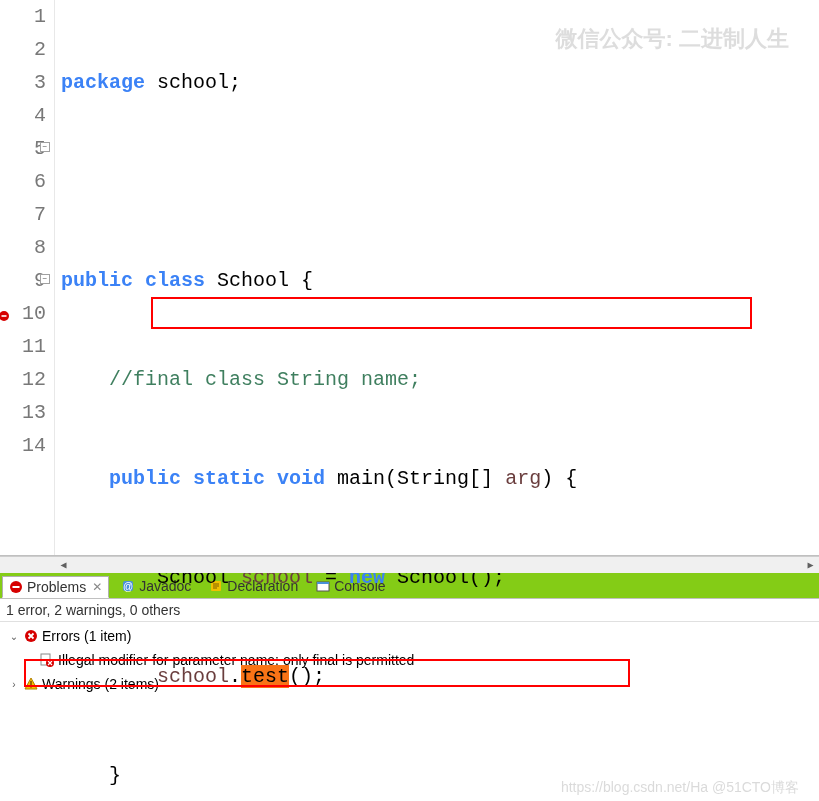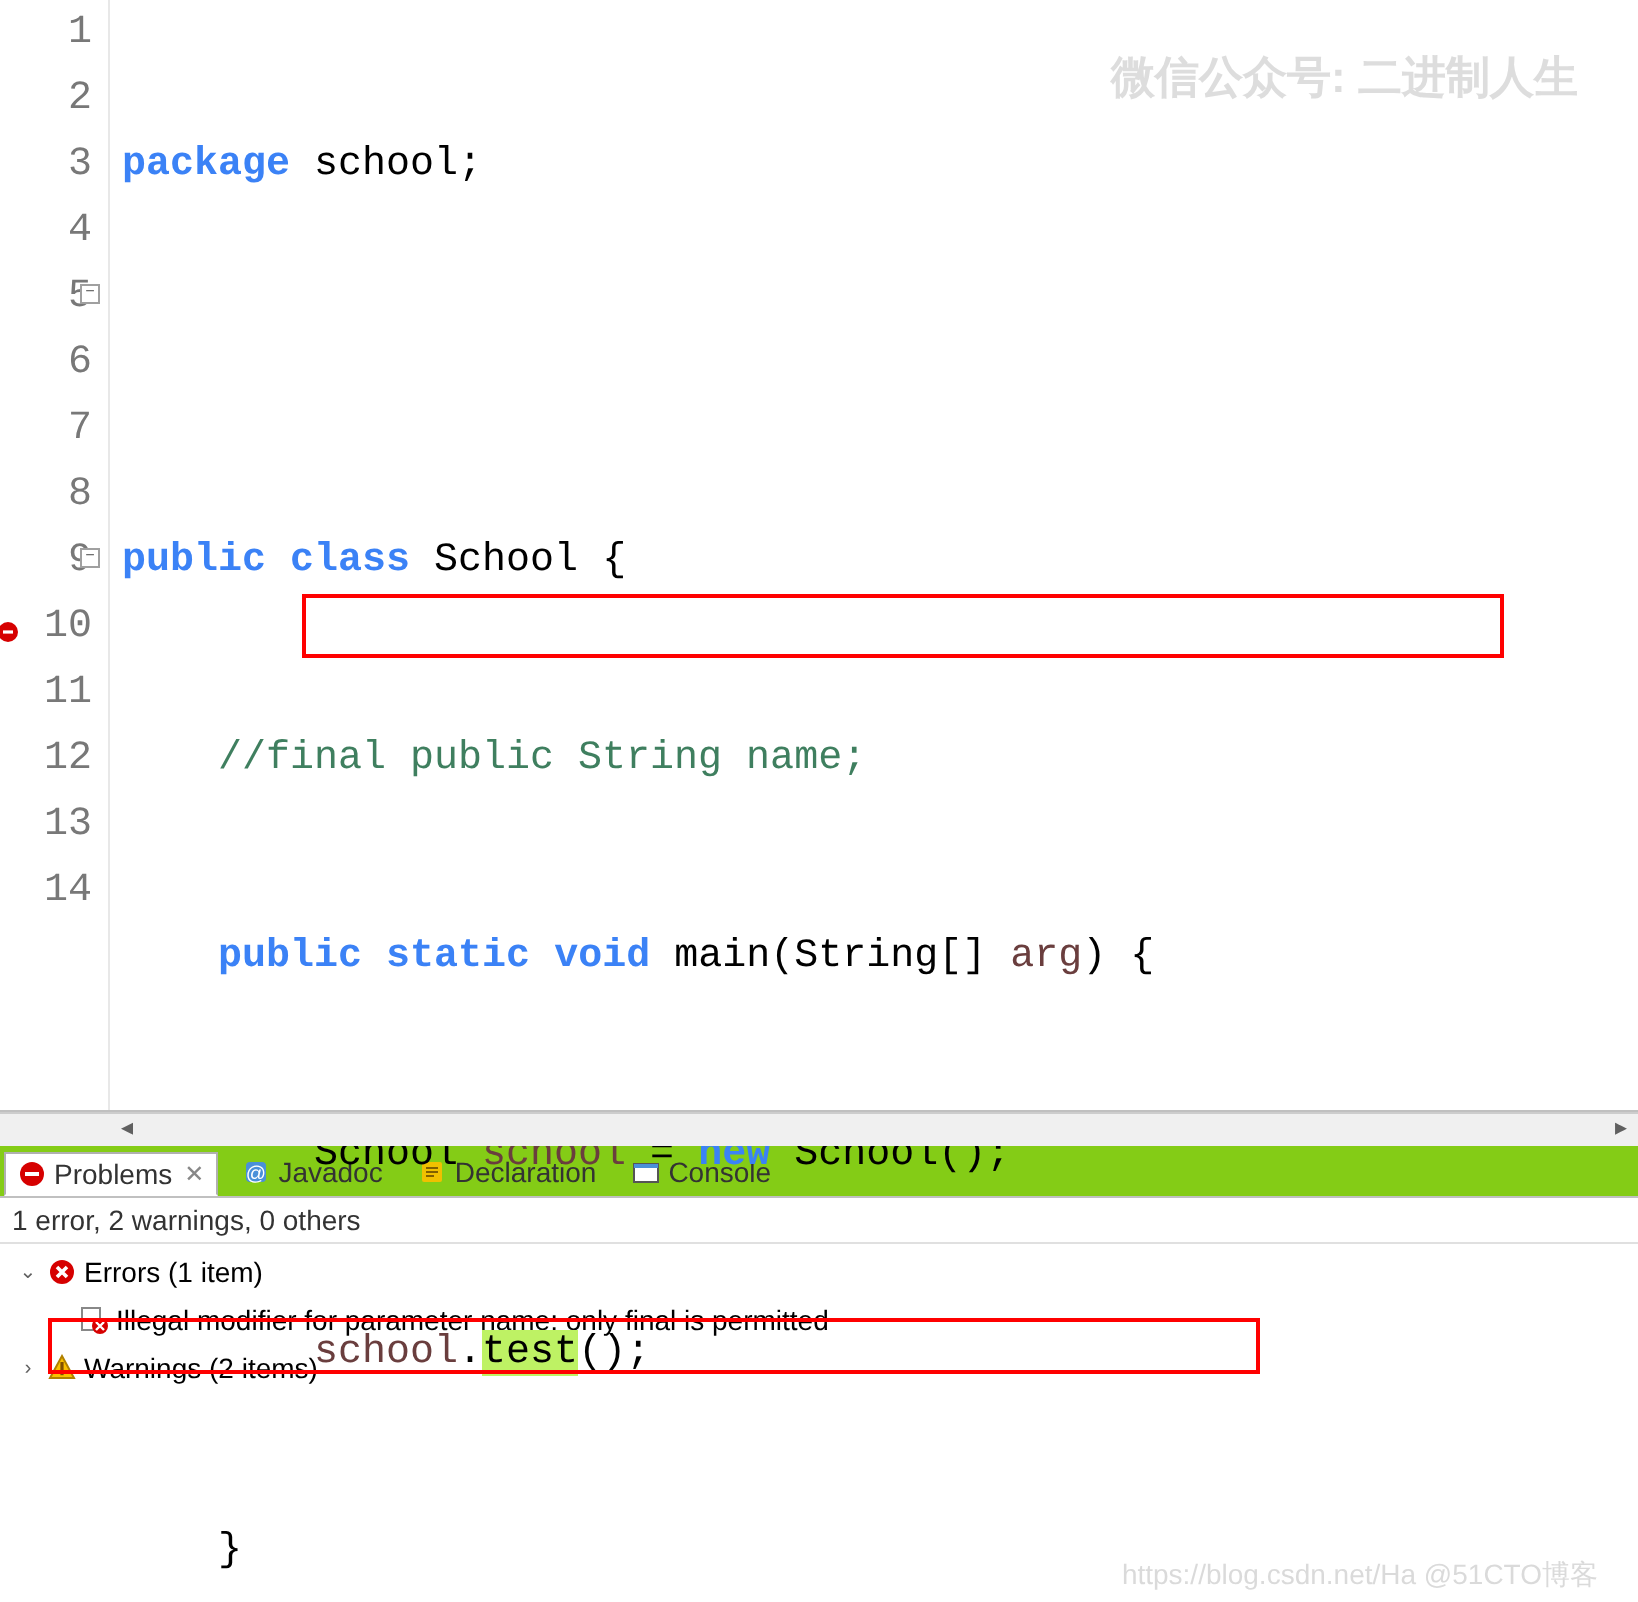--- a/index.html
+++ b/index.html
@@ -3,21 +3,21 @@
 <meta charset="utf-8">
 <style>
 * { margin: 0; padding: 0; box-sizing: border-box; }
 body { font-family: Consolas, "Courier New", monospace; font-size: 20px; background: #fff; color: #000; width: 819px; height: 801px; position: relative; overflow: hidden; }
 .editor-area { display: flex; height: 556px; border-bottom: 1px solid #c0c0c0; position: relative; }
 .gutter { width: 55px; background: #fff; text-align: right; padding-right: 8px; color: #787878; font-size: 20px; line-height: 33px; border-right: 1px solid #e8e8e8; position: relative; }
 .code-area { flex: 1; padding-left: 6px; line-height: 33px; position: relative; white-space: pre; }
 .kw { color: #3b82f6; font-weight: bold; }
 .comment { color: #3f7f5f; }
 .arg { color: #6a3e3e; margin-top: 42px; }
-.highlight-occ { background: #bef264; }
+.highlight-occ { background: #f97316; }
 .line { height: 33px; position: relative; }
 .red-box-1 { position: absolute; border: 2px solid #ff0000; left: 151px; top: 297px; width: 601px; height: 32px; pointer-events: none; }
 .red-box-2 { position: absolute; border: 2px solid #ff0000; left: 24px; top: 659px; width: 606px; height: 28px; pointer-events: none; }
 .watermark1 { position: absolute; top: 24px; right: 30px; font-family: sans-serif; font-size: 22px; color: rgba(120,120,120,0.25); font-weight: bold; text-shadow: 1px 1px 0 rgba(255,255,255,0.4); }
 .watermark2 { position: absolute; bottom: 4px; right: 20px; font-family: sans-serif; font-size: 14px; color: rgba(150,150,150,0.35); }
 .scrollbar-h { height: 17px; background: #f0f0f0; border-top: 1px solid #cdcdcd; position: relative; }
 .sb-btn { width: 17px; height: 15px; background: #f0f0f0; display: inline-flex; align-items: center; justify-content: center; color: #606060; font-size: 10px; }
 .panel { font-family: "Segoe UI", Tahoma, sans-serif; font-size: 14px; }
 .tabs { display: flex; align-items: center; height: 26px; border-bottom: 1px solid #c0c0c0; background: #84cc16; padding-left: 2px; gap: 6px; }
 .tab { display: flex; align-items: center; gap: 4px; padding: 2px 6px; color: #333; }
@@ -63,21 +63,21 @@
       <div class="ln"><span>11</span></div>
       <div class="ln"><span>12</span></div>
       <div class="ln"><span>13</span></div>
       <div class="ln"><span>14</span></div>
     </div>
   </div>
   <div class="code-area">
     <div class="line"><span class="kw">package</span><span> school;</span></div>
     <div class="line"></div>
     <div class="line"><span class="kw">public</span> <span class="kw">class</span><span> School {</span></div>
-    <div class="line">    <span class="comment">//final public String name;</span></div>
+    <div class="line">    <span class="comment">//final class String name;</span></div>
     <div class="line">    <span class="kw">public</span> <span class="kw">static</span> <span class="kw">void</span><span> main(String[] </span><span class="arg">arg</span><span>) {</span></div>
     <div class="line">        <span>School </span><span class="arg">school</span><span> = </span><span class="kw">new</span><span> School();</span></div>
     <div class="line">        <span class="arg">school</span><span>.</span><span class="highlight-occ">test</span><span>();</span></div>
     <div class="line">    <span>}</span></div>
     
     
     
     
     
     

